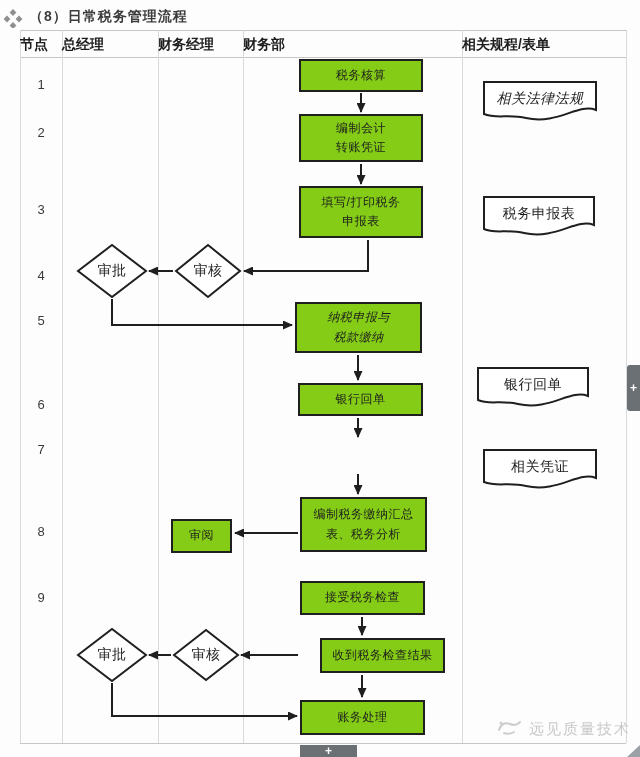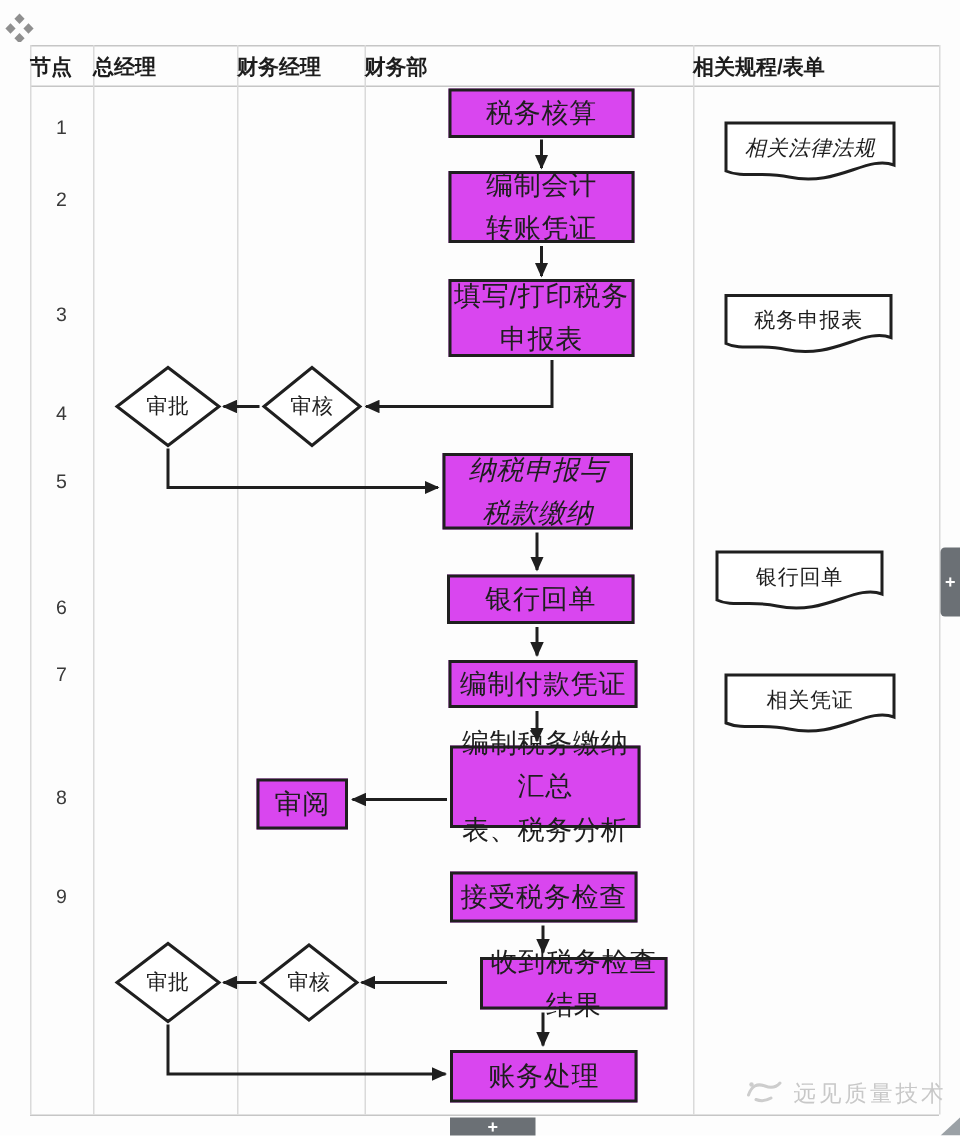--- a/index.html
+++ b/index.html
@@ -9,21 +9,21 @@
   .page-title { position:absolute; left:29px; top:8px; font-size:14px; font-weight:bold; color:#3c3c3c; letter-spacing:1px; }
 
   
   .hline { position:absolute; height:1px; background:#c6c6c6; }
   .vline { position:absolute; width:1px; background:#dadada; }
   .col-h { position:absolute; top:31px; height:26px; line-height:26px; text-align:left; font-size:14px; font-weight:bold; color:#1d1d1d; }
   .node-num { position:absolute; left:20px; width:42px; height:18px; line-height:18px; text-align:center; font-size:13px; color:#3a3a3a; }
 
   
   .flow-svg { position:absolute; left:0; top:0; pointer-events:none; }
-  .box { position:absolute; border:2px solid #1f1f1f; background:#d946ef; display:flex; align-items:center; justify-content:center; text-align:center; font-size:18px; color:#1e1e1e; line-height:1.6; white-space:pre-line; letter-spacing:0.5px; }
+  .box { position:absolute; border:2px solid #1f1f1f; background:#84cc16; display:flex; align-items:center; justify-content:center; text-align:center; font-size:12px; color:#1e1e1e; line-height:1.6; white-space:pre-line; letter-spacing:0.5px; }
   .dlabel { position:absolute; transform:translate(-50%,-50%); font-size:14px; color:#1e1e1e; letter-spacing:0.5px; }
   .doclabel { position:absolute; transform:translate(-50%,-50%); font-size:14px; color:#1e1e1e; letter-spacing:0.5px; white-space:nowrap; }
 
   
   .side-tab { position:absolute; right:0; top:365px; width:13px; height:46px; background:#6b7075; border-radius:3px 0 0 3px; color:#ffffff; font-size:12px; font-weight:bold; display:flex; align-items:center; justify-content:center; cursor:pointer; }
   .bottom-tab { position:absolute; left:300px; top:745px; width:57px; height:14px; background:#6b7075; color:#ffffff; font-size:12px; font-weight:bold; display:flex; align-items:flex-start; justify-content:center; line-height:12px; cursor:pointer; }
   .watermark { position:absolute; left:495px; top:717px; display:flex; align-items:center; }
   .watermark-text { font-size:15px; color:#c8c8c8; letter-spacing:2px; margin-left:6px;text-align:right; }
   .corner-fold { position:absolute; right:0; bottom:0; width:0; height:0; border-right:13px solid #9ba1a6; border-top:12px solid transparent; }
 </style>
@@ -35,20 +35,21 @@
   <span class="cluster-icon">
     <svg width="20" height="20" viewBox="0 0 20 20">
       <g fill="#8f8f8f">
         <polygon points="10,1 13.4,4.5 10,8 6.6,4.5"></polygon>
         <polygon points="4,7.5 7.4,11 4,14.5 0.6,11"></polygon>
         <polygon points="16,7.5 19.4,11 16,14.5 12.6,11"></polygon>
         <polygon points="10,14 13.4,17.5 10,21 6.6,17.5"></polygon>
       </g>
     </svg>
   </span>
+  <div class="page-title">（8）日常税务管理流程</div>
 
   <div>
     <div class="hline" style="left:20px; top:30px; width:606px;"></div>
     <div class="hline" style="left:20px; top:57px; width:606px;"></div>
     <div class="hline" style="left:20px; top:743px; width:606px;"></div>
     <div class="vline" style="left:20px;  top:30px; height:713px;"></div>
     <div class="vline" style="left:62px;  top:30px; height:713px;"></div>
     <div class="vline" style="left:158px; top:30px; height:713px;"></div>
     <div class="vline" style="left:243px; top:30px; height:713px;"></div>
     <div class="vline" style="left:462px; top:30px; height:713px;"></div>
@@ -106,21 +107,20 @@
   </svg>
 
   <div class="box" style="left:299px; top:59px;  width:124px; height:33px;">税务核算</div>
   <div class="box" style="left:299px; top:114px; width:124px; height:48px;">编制会计
 转账凭证</div>
   <div class="box" style="left:299px; top:186px; width:124px; height:52px;">填写/打印税务
 申报表</div>
   <div class="box" style="left:295px; top:302px; width:127px; height:51px;font-style:italic;">纳税申报与
 税款缴纳</div>
   <div class="box" style="left:298px; top:383px; width:125px; height:33px;">银行回单</div>
-  <div class="box" style="left:299px; top:440px; width:126px; height:32px;">编制付款凭证</div>
   <div class="box" style="left:300px; top:497px; width:127px; height:55px;">编制税务缴纳汇总
 表、税务分析</div>
   <div class="box" style="left:171px; top:519px; width:61px;  height:34px;">审阅</div>
   <div class="box" style="left:300px; top:581px; width:125px; height:34px;">接受税务检查</div>
   <div class="box" style="left:300px; top:638px; width:125px; height:35px;margin-left:20px;">收到税务检查结果</div>
   <div class="box" style="left:300px; top:700px; width:125px; height:35px;">账务处理</div>
 
   <div class="dlabel" style="left:112px; top:271px;">审批</div>
   <div class="dlabel" style="left:208px; top:271px;">审核</div>
   <div class="dlabel" style="left:206px; top:655px;">审核</div>

